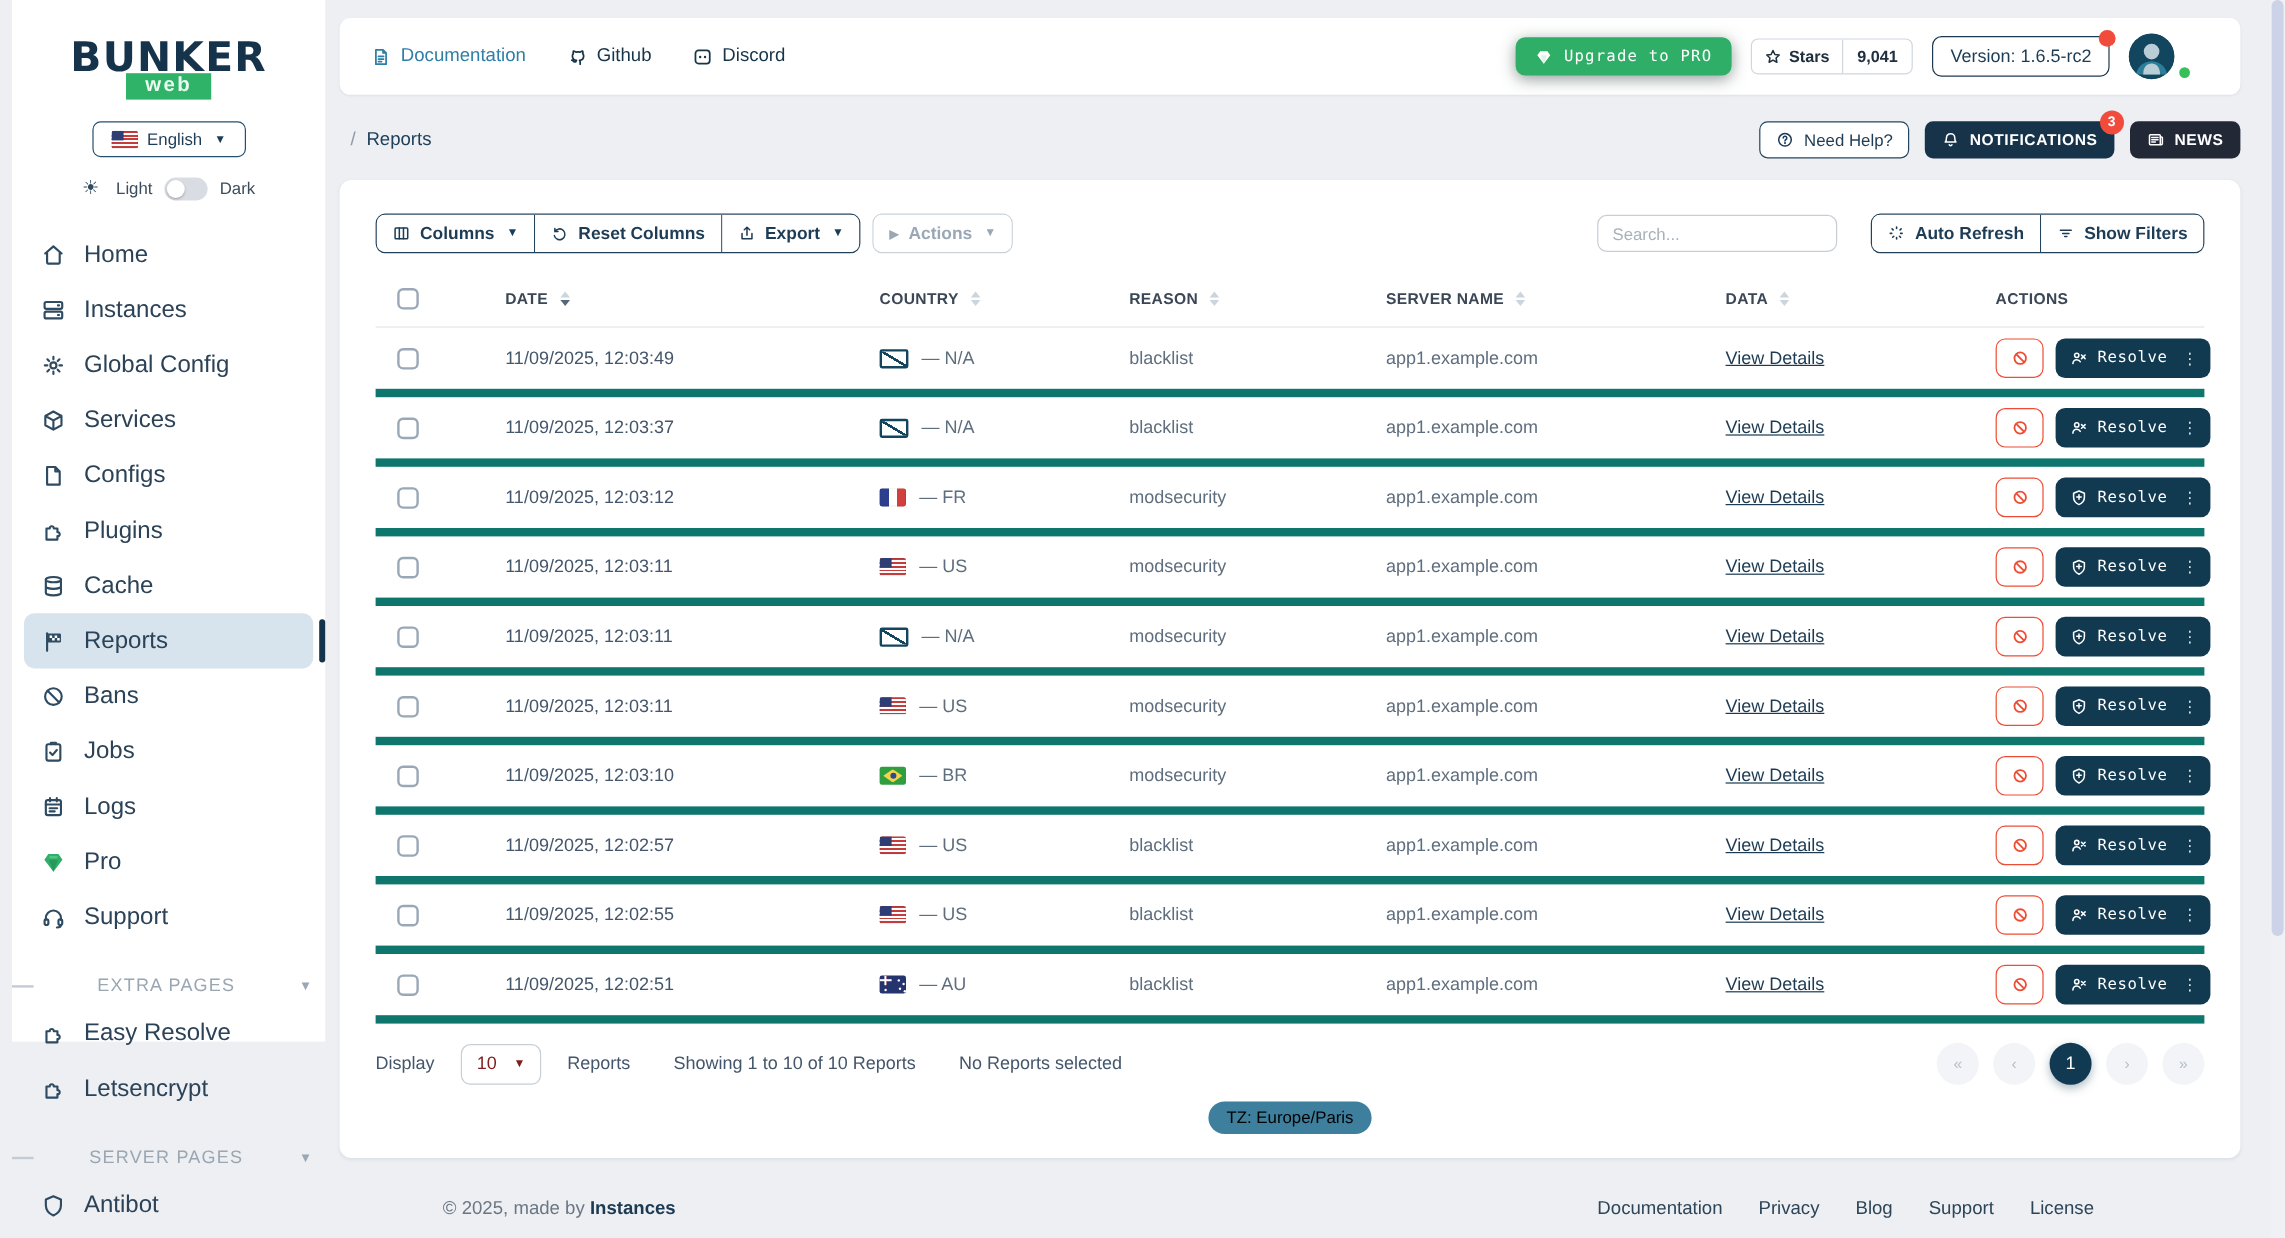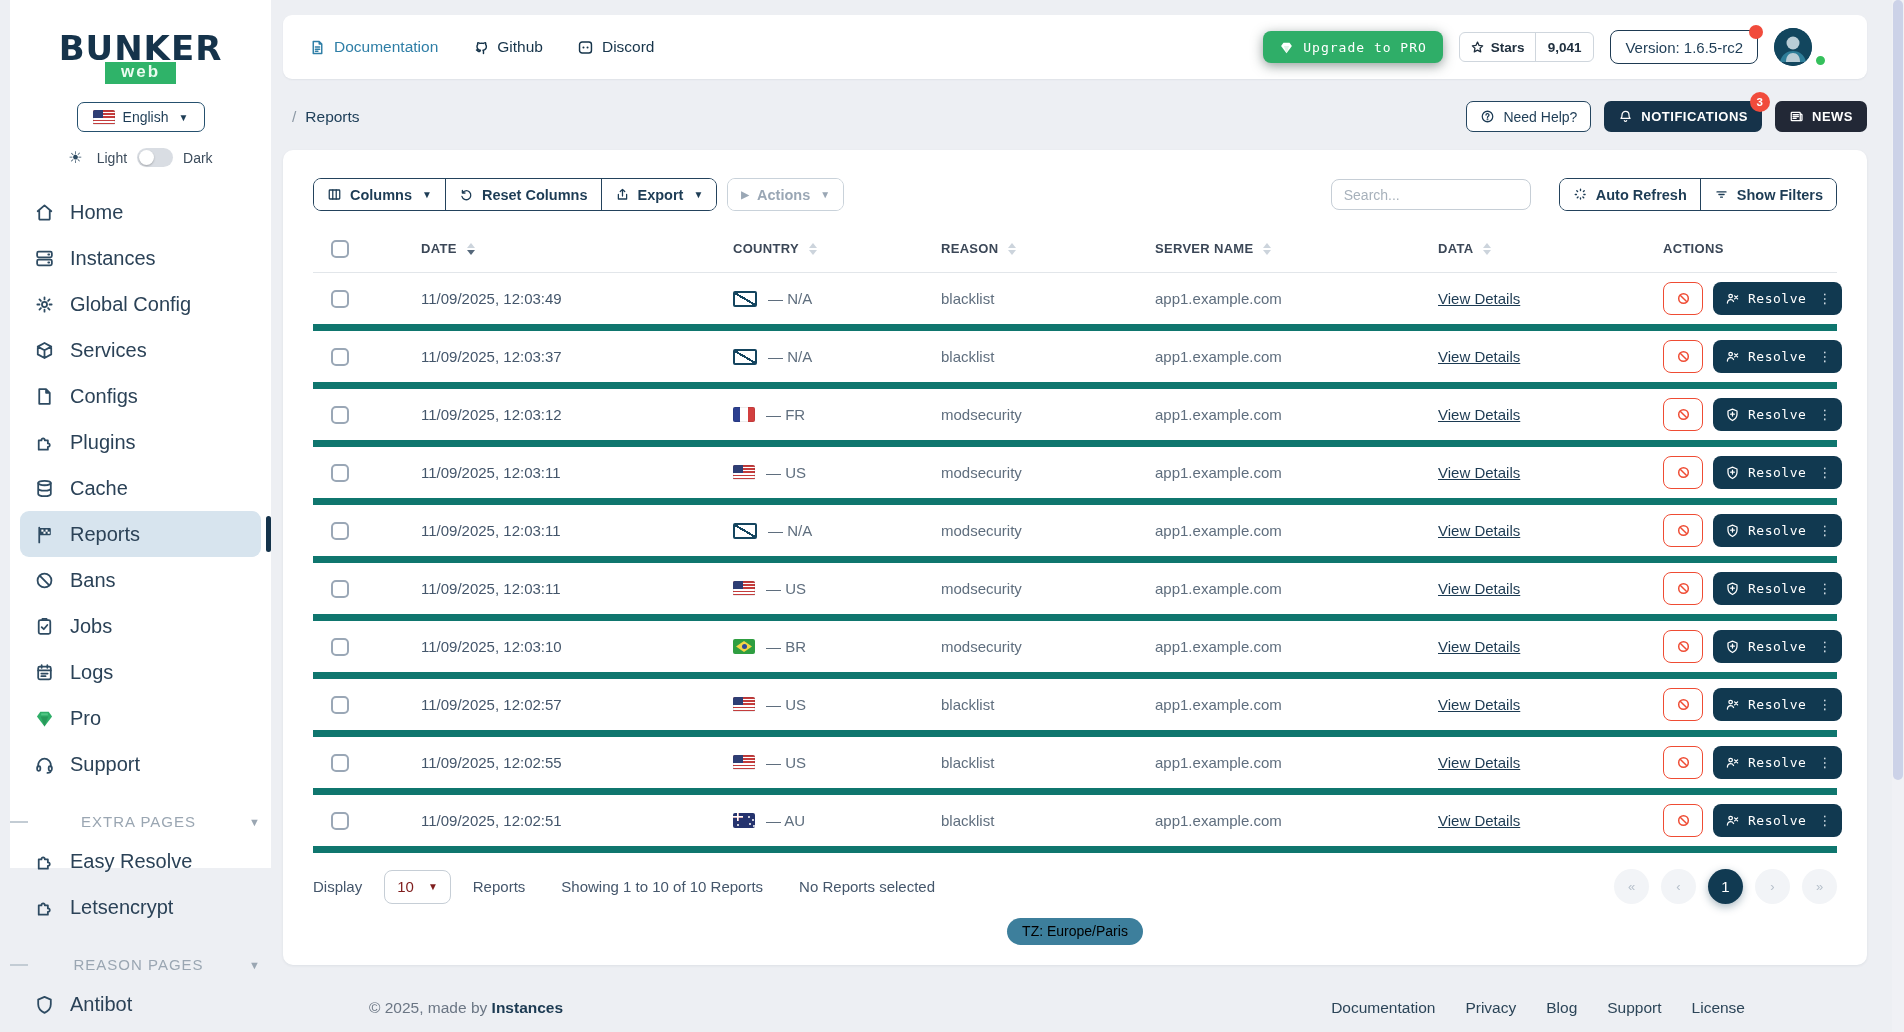--- a/index.html
+++ b/index.html
@@ -277,21 +277,21 @@
     </div>
     <div class="nav-item">
       <svg class="si stroke" viewBox="0 0 20 20">
           <path d="M4.5 8h2.6c-.3-2.4 3.5-2.4 3.2 0h2.9v2.9c2.4-.3 2.4 3.5 0 3.2v2.7H4.5Z"></path>
         </svg>
       <span>Letsencrypt</span>
     </div>
 
     <div class="nav-section">
       <span class="dash"></span>
-      <span>REASON PAGES</span>
+      <span>SERVER PAGES</span>
       <span class="chev">▼</span>
     </div>
     <div class="nav-item">
       <svg class="si stroke" viewBox="0 0 20 20">
           <path d="M10 2.8 16 5.3v4.5c0 4-2.5 6.6-6 8.2-3.5-1.6-6-4.2-6-8.2V5.3Z"></path>
         </svg>
       <span>Antibot</span>
     </div>
   </nav>
 </aside>

